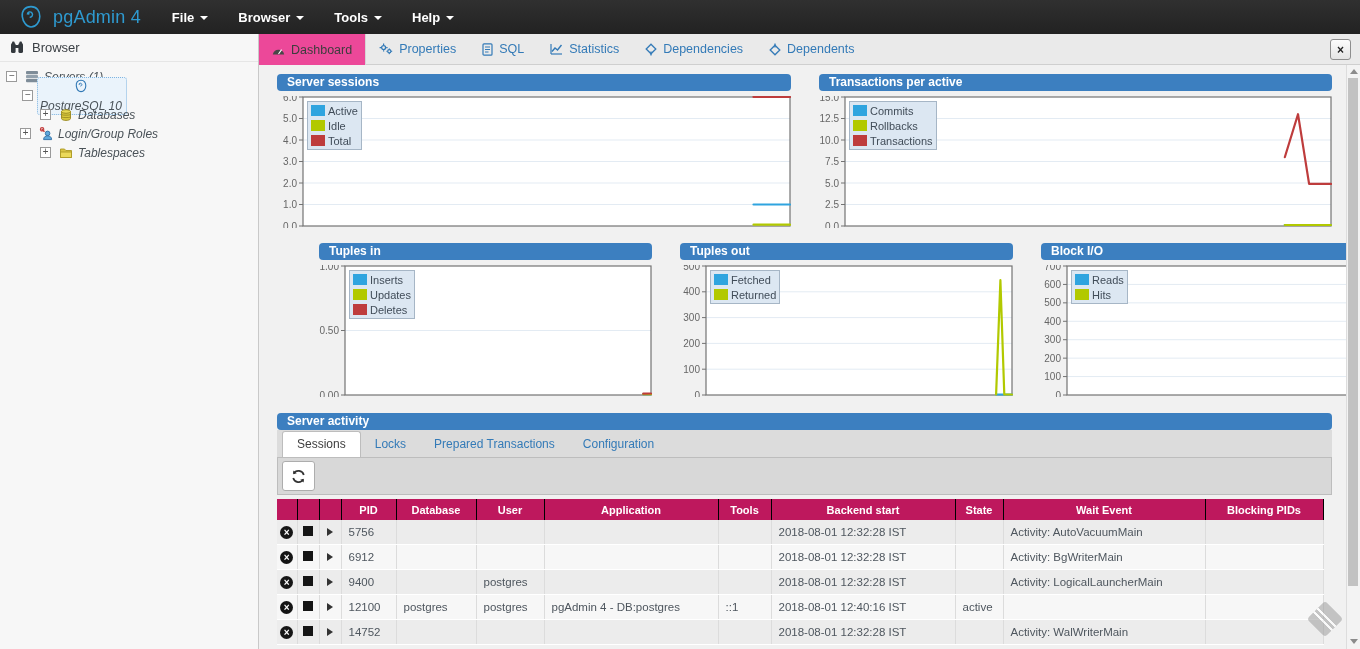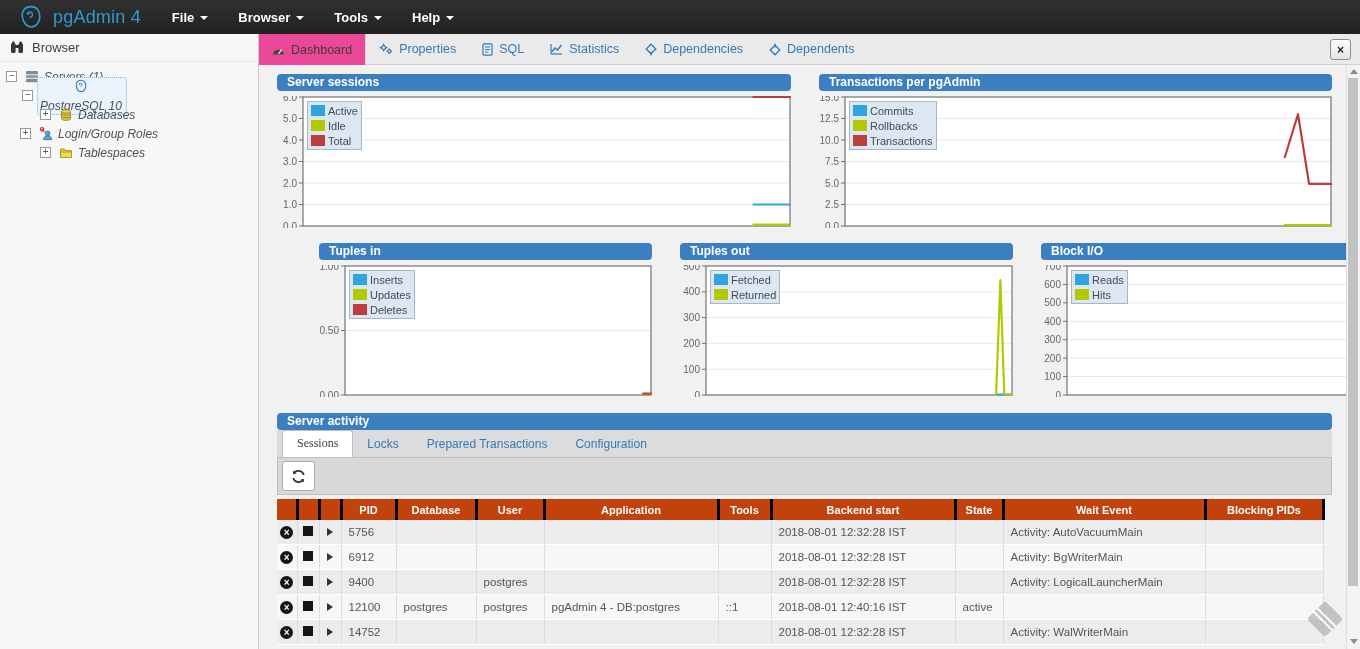--- a/index.html
+++ b/index.html
@@ -70,30 +70,30 @@
   .legend-row{display:flex;align-items:center;gap:3px;height:15px;}
   .swatch{width:14px;height:11px;display:inline-block;flex:none;}
   .legend-label{font-size:11px;color:#404C58;}
 
   
   .activity{margin-top:16px;}
   .subtabs{background:#DCDCDC;display:flex;align-items:flex-end;padding:5px 0 0 5px;
            border-bottom:1px solid #BDBDBD;height:28px;box-sizing:border-box;}
   .subtab{padding:5px 14px 6px;font-size:12px;color:#337AB7;}
   .subtab.active{background:#fff;color:#3E3E3E;border:1px solid #BDBDBD;border-bottom:none;
-                 border-radius:3px 3px 0 0;font-family:Liberation Serif, serif;}
+                 border-radius:3px 3px 0 0;}
   .toolbar{background:#D8D8D8;border:1px solid #BDBDBD;border-top:none;height:37px;
            box-sizing:border-box;padding:4px;display:flex;align-items:center;}
   .refresh-btn{width:31px;height:28px;background:#fff;border:1px solid #ADADAD;border-radius:3px;
            display:flex;align-items:center;justify-content:center;}
 
   table.grid{border-collapse:collapse;table-layout:fixed;width:1046px;font-size:11.5px;
            color:#4E565E;margin-top:4px;}
-  .grid th{background:#c2410c;color:#fff;font-size:11px;height:21px;font-weight:bold;
-           border-right:3px solid #000000;overflow:hidden;white-space:nowrap;padding:0 4px;}
+  .grid th{background:#be185d;color:#fff;font-size:11px;height:21px;font-weight:bold;
+           border-right:1px solid #000000;overflow:hidden;white-space:nowrap;padding:0 4px;}
   .grid td{height:24px;border-right:1px solid #DCDCDC;border-bottom:1px solid #FFF;
            padding:0 7px;overflow:hidden;white-space:nowrap;}
   .grid tbody tr:nth-child(odd) td{background:#ECECEC;}
   .grid tbody tr:nth-child(even) td{background:#F7F7F7;}
   .grid td.icon-cell{padding:0;text-align:center;}
   .cancel-icon{width:13px;height:13px;border-radius:50%;background:#151515;color:#fff;
            font-size:10px;line-height:13px;font-weight:bold;display:inline-block;}
   .cancel-icon::before{content:"×";}
   .stop-icon{width:10px;height:10px;background:#151515;display:inline-block;}
   .tri-right{width:0;height:0;border-top:4px solid transparent;border-bottom:4px solid transparent;
@@ -343,21 +343,21 @@
                 <span class="legend-label">Idle</span>
               </div>
               <div class="legend-row">
                 <span class="swatch" style="background: rgb(190, 60, 60);"></span>
                 <span class="legend-label">Total</span>
               </div>
             </div>
           </div>
       </div>
       <div class="panel">
-        <div class="panel-header">Transactions per pgAdmin</div>
+        <div class="panel-header">Transactions per active</div>
         <div class="chart">
             <svg width="513" height="132">
               <rect x="26" y="1" width="486" height="129" fill="#ffffff"></rect>
               <line x1="22" y1="130" x2="26" y2="130" stroke="#737373" stroke-width="1"></line>
               <text x="20" y="133.5" text-anchor="end" font-size="10" fill="#666666" font-family="Liberation Sans, sans-serif">0.0</text>
               <line x1="26" y1="108.5" x2="512" y2="108.5" stroke="#E3EBF3" stroke-width="1"></line>
               <line x1="22" y1="108.5" x2="26" y2="108.5" stroke="#737373" stroke-width="1"></line>
               <text x="20" y="112" text-anchor="end" font-size="10" fill="#666666" font-family="Liberation Sans, sans-serif">2.5</text>
               <line x1="26" y1="87.00000000000001" x2="512" y2="87.00000000000001" stroke="#E3EBF3" stroke-width="1"></line>
               <line x1="22" y1="87.00000000000001" x2="26" y2="87.00000000000001" stroke="#737373" stroke-width="1"></line>

